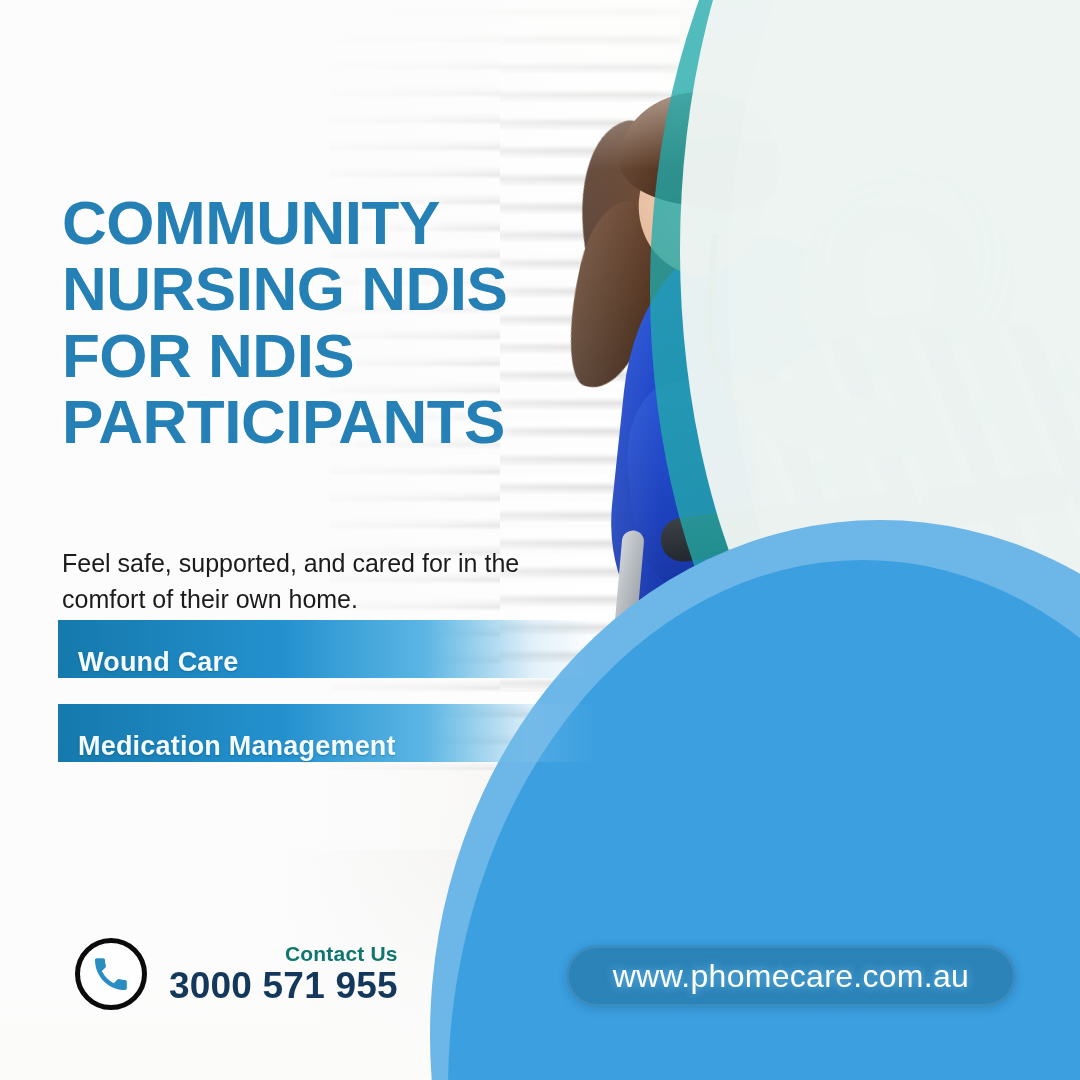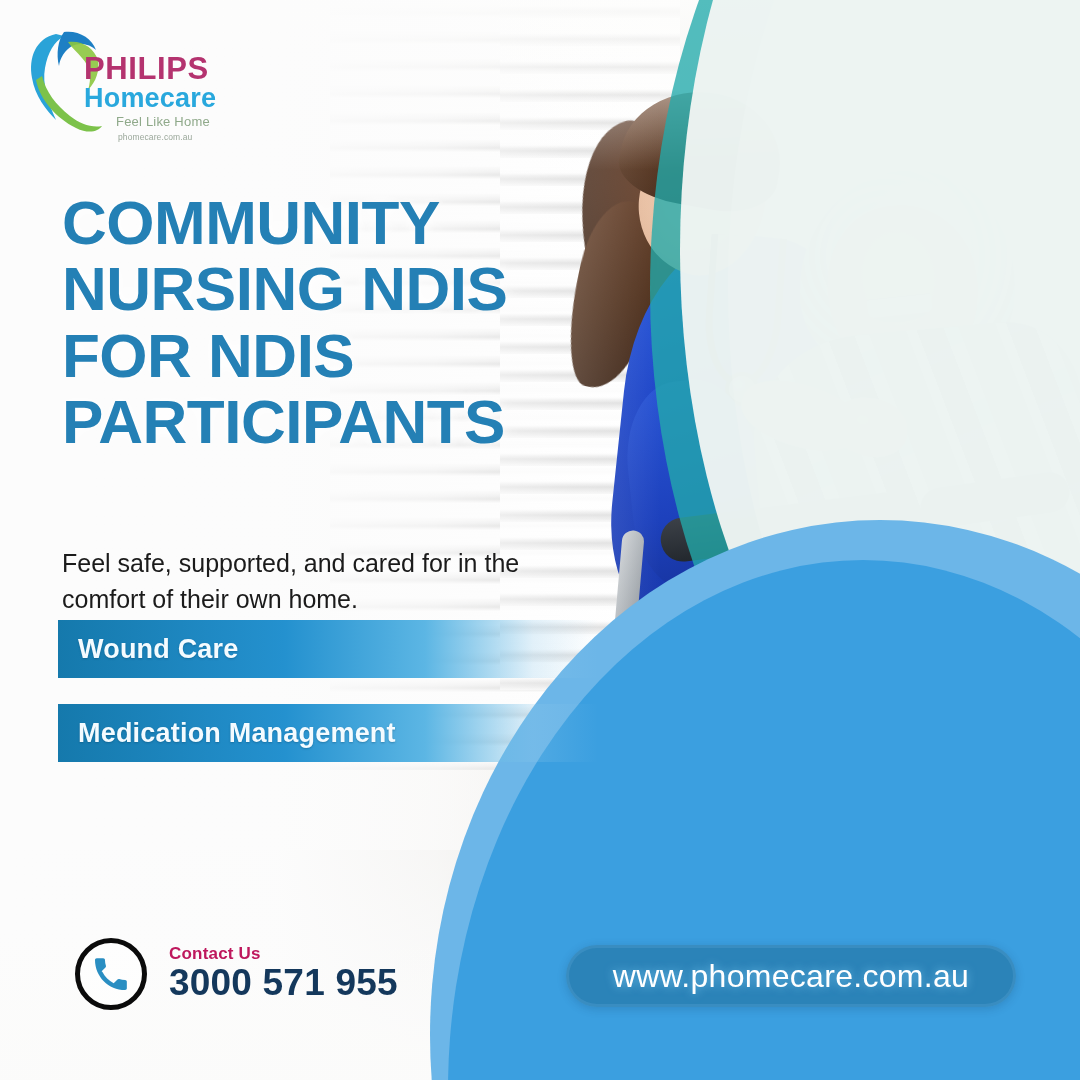--- a/index.html
+++ b/index.html
@@ -362,40 +362,41 @@
   .subhead {
     position:absolute; left:62px; top:546px; width:510px;
     font-size:25px; line-height:1.42; color:#1b1b1b; font-weight:400;
     text-shadow:0 0 10px rgba(255,255,255,.9);
   }
 
   
   .services { position:absolute; left:58px; top:620px; width:540px; }
   .svc-bar {
     position:relative; height:58px; margin-bottom:26px;
-    display:flex; align-items:center;
+    display:flex; align-items:flex-end;
     background:linear-gradient(to right,#1579ac 0%,#2491cf 42%,#5cb6e4 68%,rgba(140,200,235,.25) 88%,rgba(255,255,255,0) 100%);
   }
   .svc-bar span {
     margin-left:20px; color:#f4fbff; font-size:27px; font-weight:bold;
     letter-spacing:.2px; text-shadow:0 1px 2px rgba(0,60,95,.35);
   }
 
   
   .contact { position:absolute; left:75px; top:938px; display:flex; align-items:center; }
   .phone-ring {
     width:72px; height:72px; border:5px solid #0b0b0b; border-radius:50%;
     display:flex; align-items:center; justify-content:center;
     background:rgba(255,255,255,.6);
     flex:0 0 auto;
   }
   .contact-text { margin-left:22px; }
   .contact-label {
-    font-size:17px; font-weight:bold; color:#be185d; letter-spacing:.2px;
+    font-size:21px; font-weight:bold; color:#0f766e; letter-spacing:.2px;
     line-height:1.15;
+    text-align:right;
   }
   .contact-number {
     font-size:37px; font-weight:bold; color:#14385c; letter-spacing:.2px;
     line-height:1.1;
   }
 
   
   .web-pill {
     position:absolute; left:566px; top:945px;
     width:450px; height:62px; border-radius:34px;
@@ -460,34 +461,20 @@
     <div class="photo-fade-left"></div>
     <div class="photo-fade-bottom"></div>
   </div>
 
   <div class="arc-teal-outer"></div>
   <div class="arc-teal-soft"></div>
   <div class="arc-teal-inner"></div>
   <div class="arc-blue-light"></div>
   <div class="arc-blue-main"></div>
 
-  <div class="logo">
-    <svg class="logo-mark" viewBox="0 0 76 108">
-      <path d="M30 8 C10 12 2 32 6 52 C9 70 20 84 30 94 C22 76 16 58 19 42 C22 26 28 16 38 10 Z" fill="#2aa3d8"></path>
-      <path d="M38 6 C52 4 66 12 70 24 C64 18 54 16 46 20 C39 24 34 32 33 40 C30 28 32 14 38 6 Z" fill="#1d7fc4"></path>
-      <path d="M10 54 C14 74 30 92 50 102 C62 108 72 106 76 100 C66 102 54 98 44 90 C30 79 20 66 16 50 Z" fill="#7cc24a"></path>
-      <path d="M42 16 C56 14 68 22 72 34 C74 44 70 56 62 64 C66 52 64 40 56 32 C51 26 46 22 42 16 Z" fill="#8cc63f" opacity=".9"></path>
-    </svg>
-    <div class="logo-text">
-      <div class="logo-philips">PHILIPS</div>
-      <div class="logo-homecare">Homecare</div>
-    </div>
-    <div class="logo-tagline">Feel Like Home</div>
-    <div class="logo-url">phomecare.com.au</div>
-  </div>
 
   <h1 class="headline">COMMUNITY NURSING NDIS FOR NDIS PARTICIPANTS</h1>
   <p class="subhead">Feel safe, supported, and cared for in the comfort of their own home.</p>
 
   <div class="services">
     <div class="svc-bar">
       <span>Wound Care</span>
     </div>
     <div class="svc-bar">
       <span>Medication Management</span>

